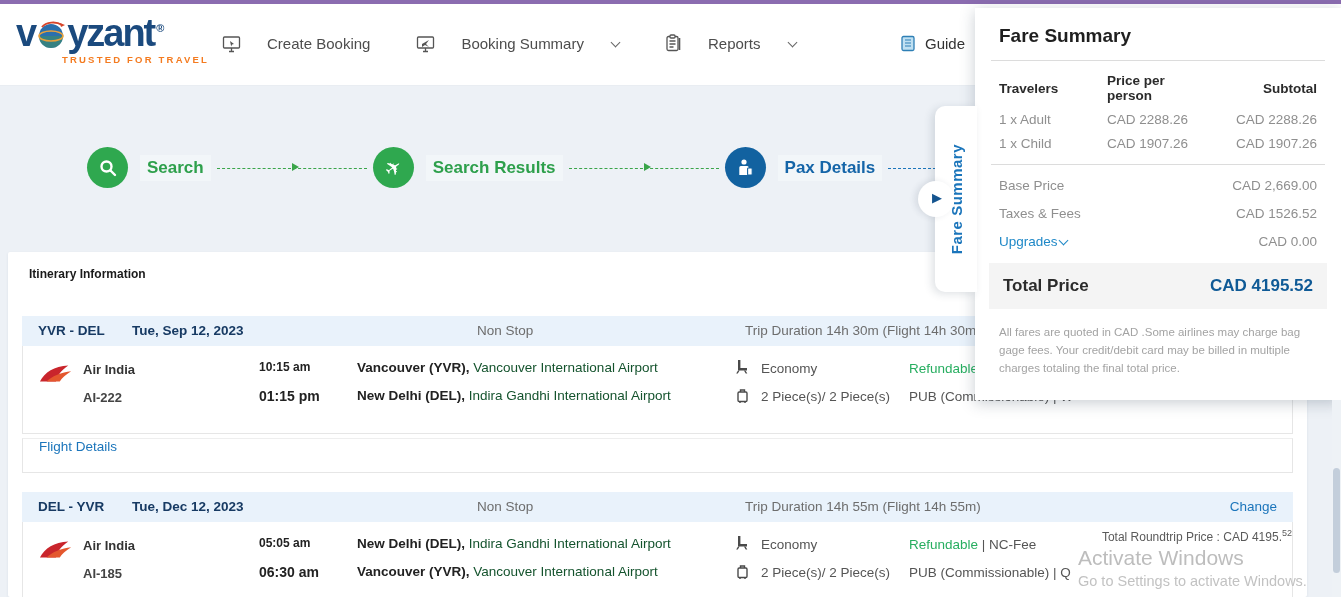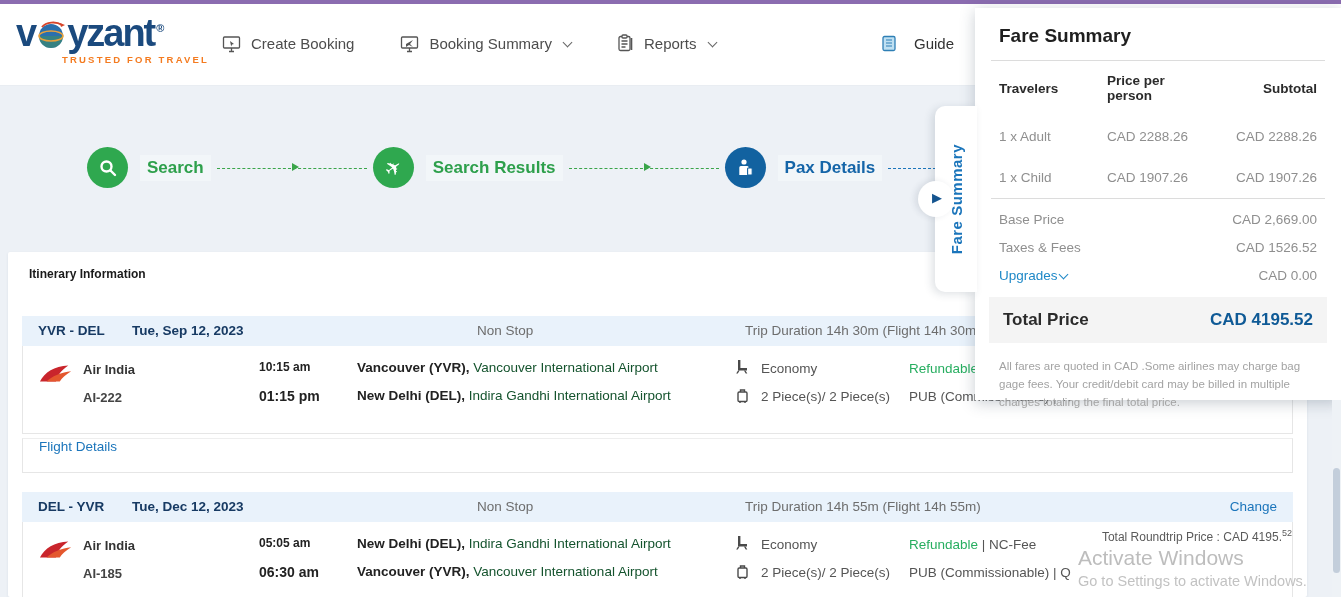--- a/index.html
+++ b/index.html
@@ -12,24 +12,24 @@
   
   .topbar { position:absolute; left:0; top:0; width:1341px; height:4px; background:#8b6cb0; z-index:3;}
   .header { position:absolute; left:0; top:4px; width:1341px; height:82px; background:#fff; z-index:2; border-bottom:1px solid #e9edf2;}
   .logo { position:absolute; left:16px; top:10px; width:200px; cursor:pointer;}
   .logo-row { display:flex; align-items:flex-end; line-height:1;}
   .logo-txt { font-size:38px; font-weight:800; color:#1b4a7e; letter-spacing:-2px;}
   .logo-globe { display:inline-block; width:30px; height:30px; margin:0 1px 2px 1px; position:relative;}
   .logo-reg { font-size:11px; color:#1b4a7e; margin:0 0 18px 2px; font-weight:700;}
   .logo-tag { font-size:9.5px; letter-spacing:2.2px; color:#f47b20; font-weight:700; margin:2px 0 0 46px;}
   .nav { position:absolute; left:222px; top:30px; display:flex; align-items:center; gap:46px;}
-  .nav-item { display:flex; align-items:center; gap:10px; font-size:15px; color:#4d4d4d; cursor:pointer;}
+  .nav-item { display:flex; align-items:center; gap:26px; font-size:15px; color:#4d4d4d; cursor:pointer;}
   .nav-item svg { display:block;}
   .chev { width:7px; height:7px; border-right:1.6px solid #666; border-bottom:1.6px solid #666; transform:rotate(45deg); margin:-3px 0 0 2px;}
-  .guide { position:absolute; left:881px; top:31px; display:flex; align-items:center; gap:17px; font-size:15px; color:#333; cursor:pointer;}
+  .guide { position:absolute; left:900px; top:31px; display:flex; align-items:center; gap:9px; font-size:15px; color:#333; cursor:pointer;}
   
   .stepper { position:absolute; left:87px; top:147px; display:flex; align-items:center; z-index:1;}
   .step { display:flex; align-items:center; gap:12px;}
   .step-circle { width:41px; height:41px; border-radius:50%; display:flex; align-items:center; justify-content:center; flex:0 0 auto;}
   .green-bg { background:#2fa84f;}
   .blue-bg { background:#1262a0;}
   .step-label { font-size:17px; font-weight:700; padding:3px 7px; background:rgba(244,248,251,.7);}
   .lbl-green { color:#2ea04c;}
   .lbl-blue { color:#1565a8;}
   .conn { position:relative; height:0; margin:0 6px;}
@@ -68,21 +68,21 @@
   .fr-ref .grn { color:#27ae60;}
   .fr-fare { position:absolute; left:886px; top:43px; color:#555;}
   .fd-bar { margin:4px 14px; height:35px; border:1px solid #e6e6e6; border-top:1px solid #eee; display:flex; align-items:flex-start; padding-left:16px;}
   .fd-link { color:#1b75bb; font-size:13.5px; cursor:pointer;}
   .roundtrip { position:absolute; right:0px; top:6px; font-size:12px; color:#5a5a5a;}
   .roundtrip sup { font-size:9px;}
   
   .panel { position:absolute; right:0; top:8px; width:366px; height:392px; background:#fff; box-shadow:0 3px 14px rgba(40,60,80,.25); z-index:20; padding:17px 24px 0 24px;}
   .panel-title { font-size:19px; font-weight:700; color:#1f1f1f;}
   .panel-hr { border:none; border-top:1px solid #dcdcdc; margin:13px -8px 12px -8px;}
-  .ftable { display:grid; grid-template-columns:108px 1fr 108px; row-gap:26px; font-size:13.5px; align-items:center; margin-bottom:8px;}
+  .ftable { display:grid; grid-template-columns:108px 1fr 108px; row-gap:9px; font-size:13.5px; align-items:center; margin-bottom:8px;}
   .ftable .h { font-weight:700; color:#2b2b2b;}
   .ftable .c { color:#8f8f8f;}
   .ra { text-align:right;}
   .brow { display:flex; justify-content:space-between; font-size:13.5px; color:#8f8f8f; margin-top:13px;}
   .upg { color:#1e88c7; cursor:pointer; display:flex; align-items:center; gap:0;}
   .upg .chev { border-color:#1e88c7; margin-top:-2px;}
   .total-band { display:flex; justify-content:space-between; align-items:center; background:#f4f4f4; margin:14px -10px 15px -10px; padding:13px 14px;}
   .total-lbl { font-size:17px; font-weight:700; color:#2b2b2b;}
   .total-val { font-size:17px; font-weight:700; color:#0f5a96;}
   .disclaimer { font-size:11.5px; color:#a3a3a3; line-height:1.55; padding-right:4px;}

